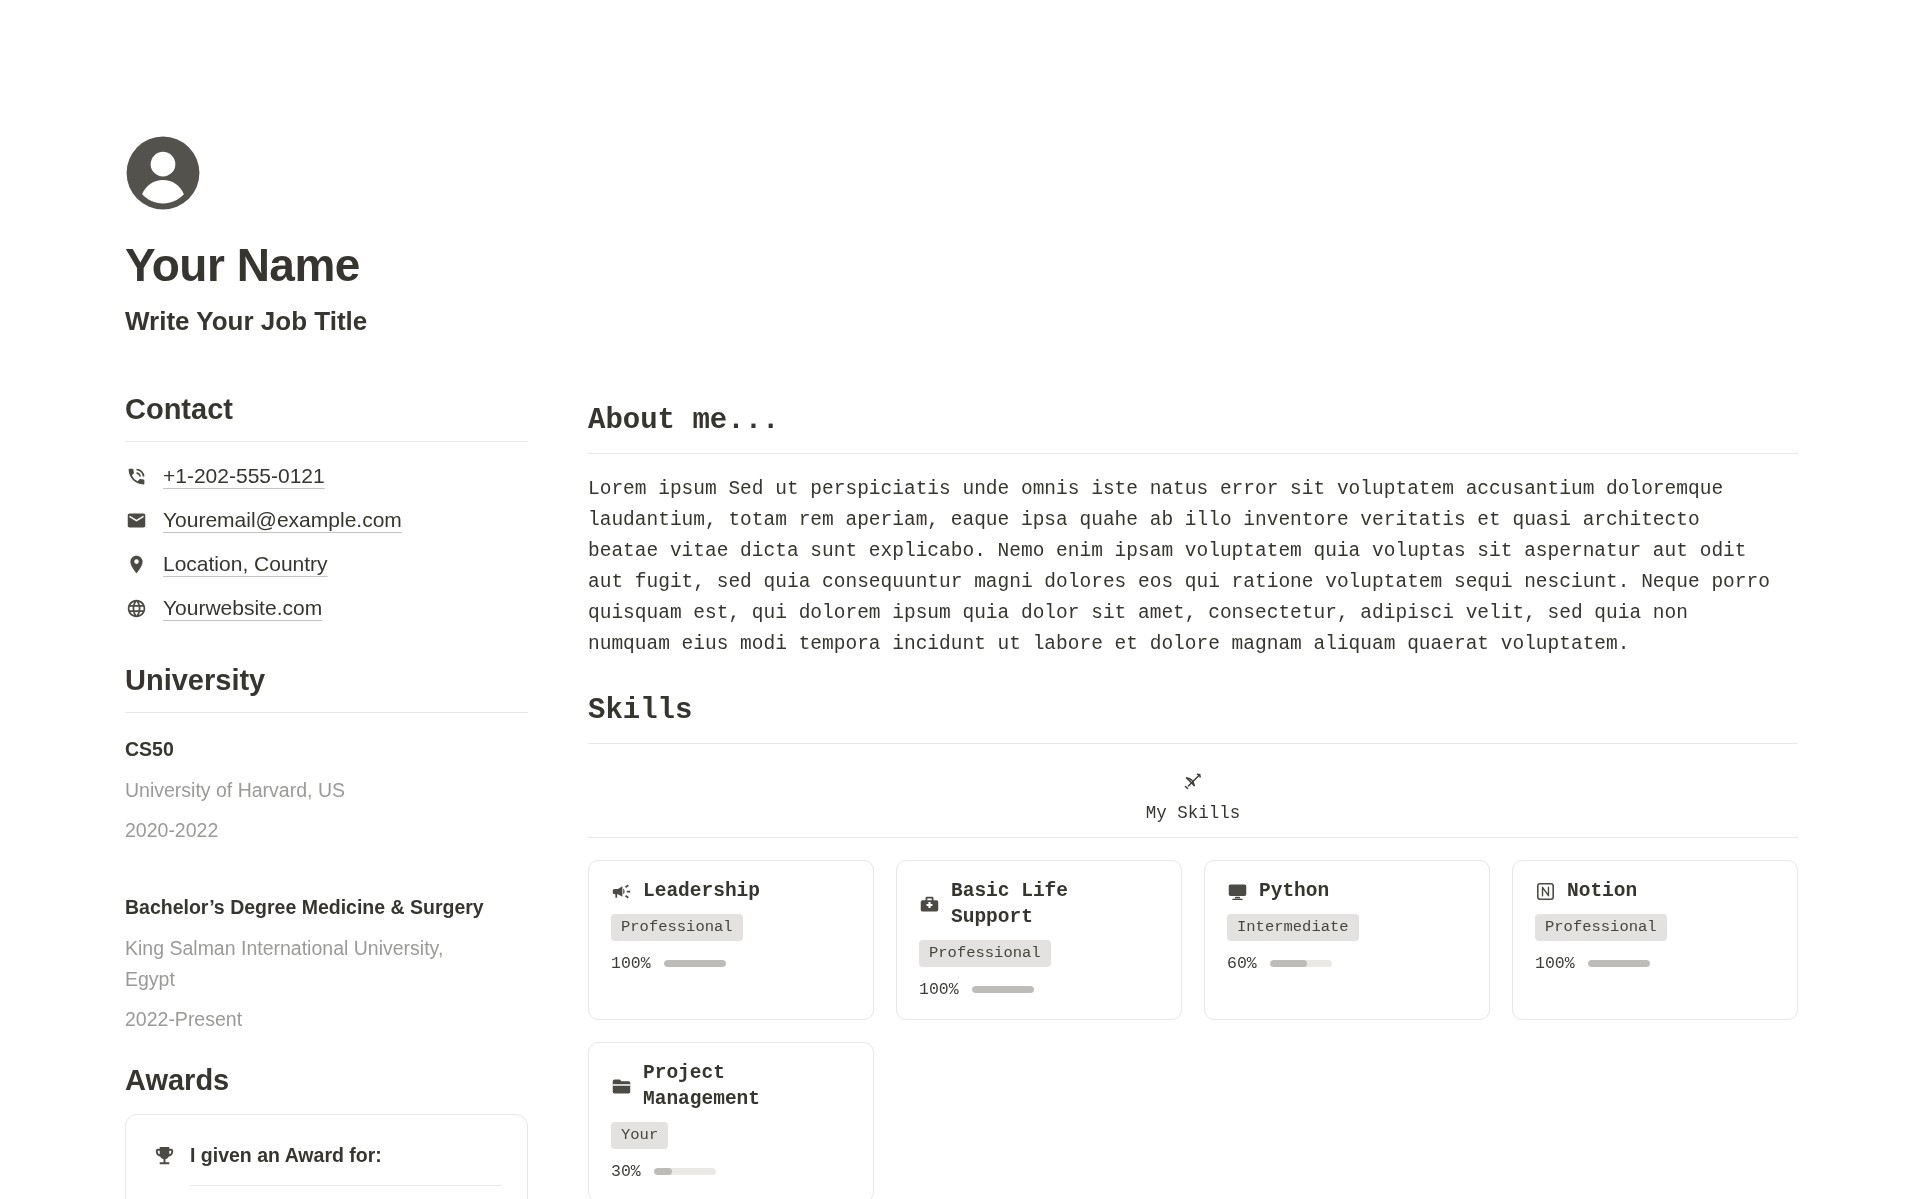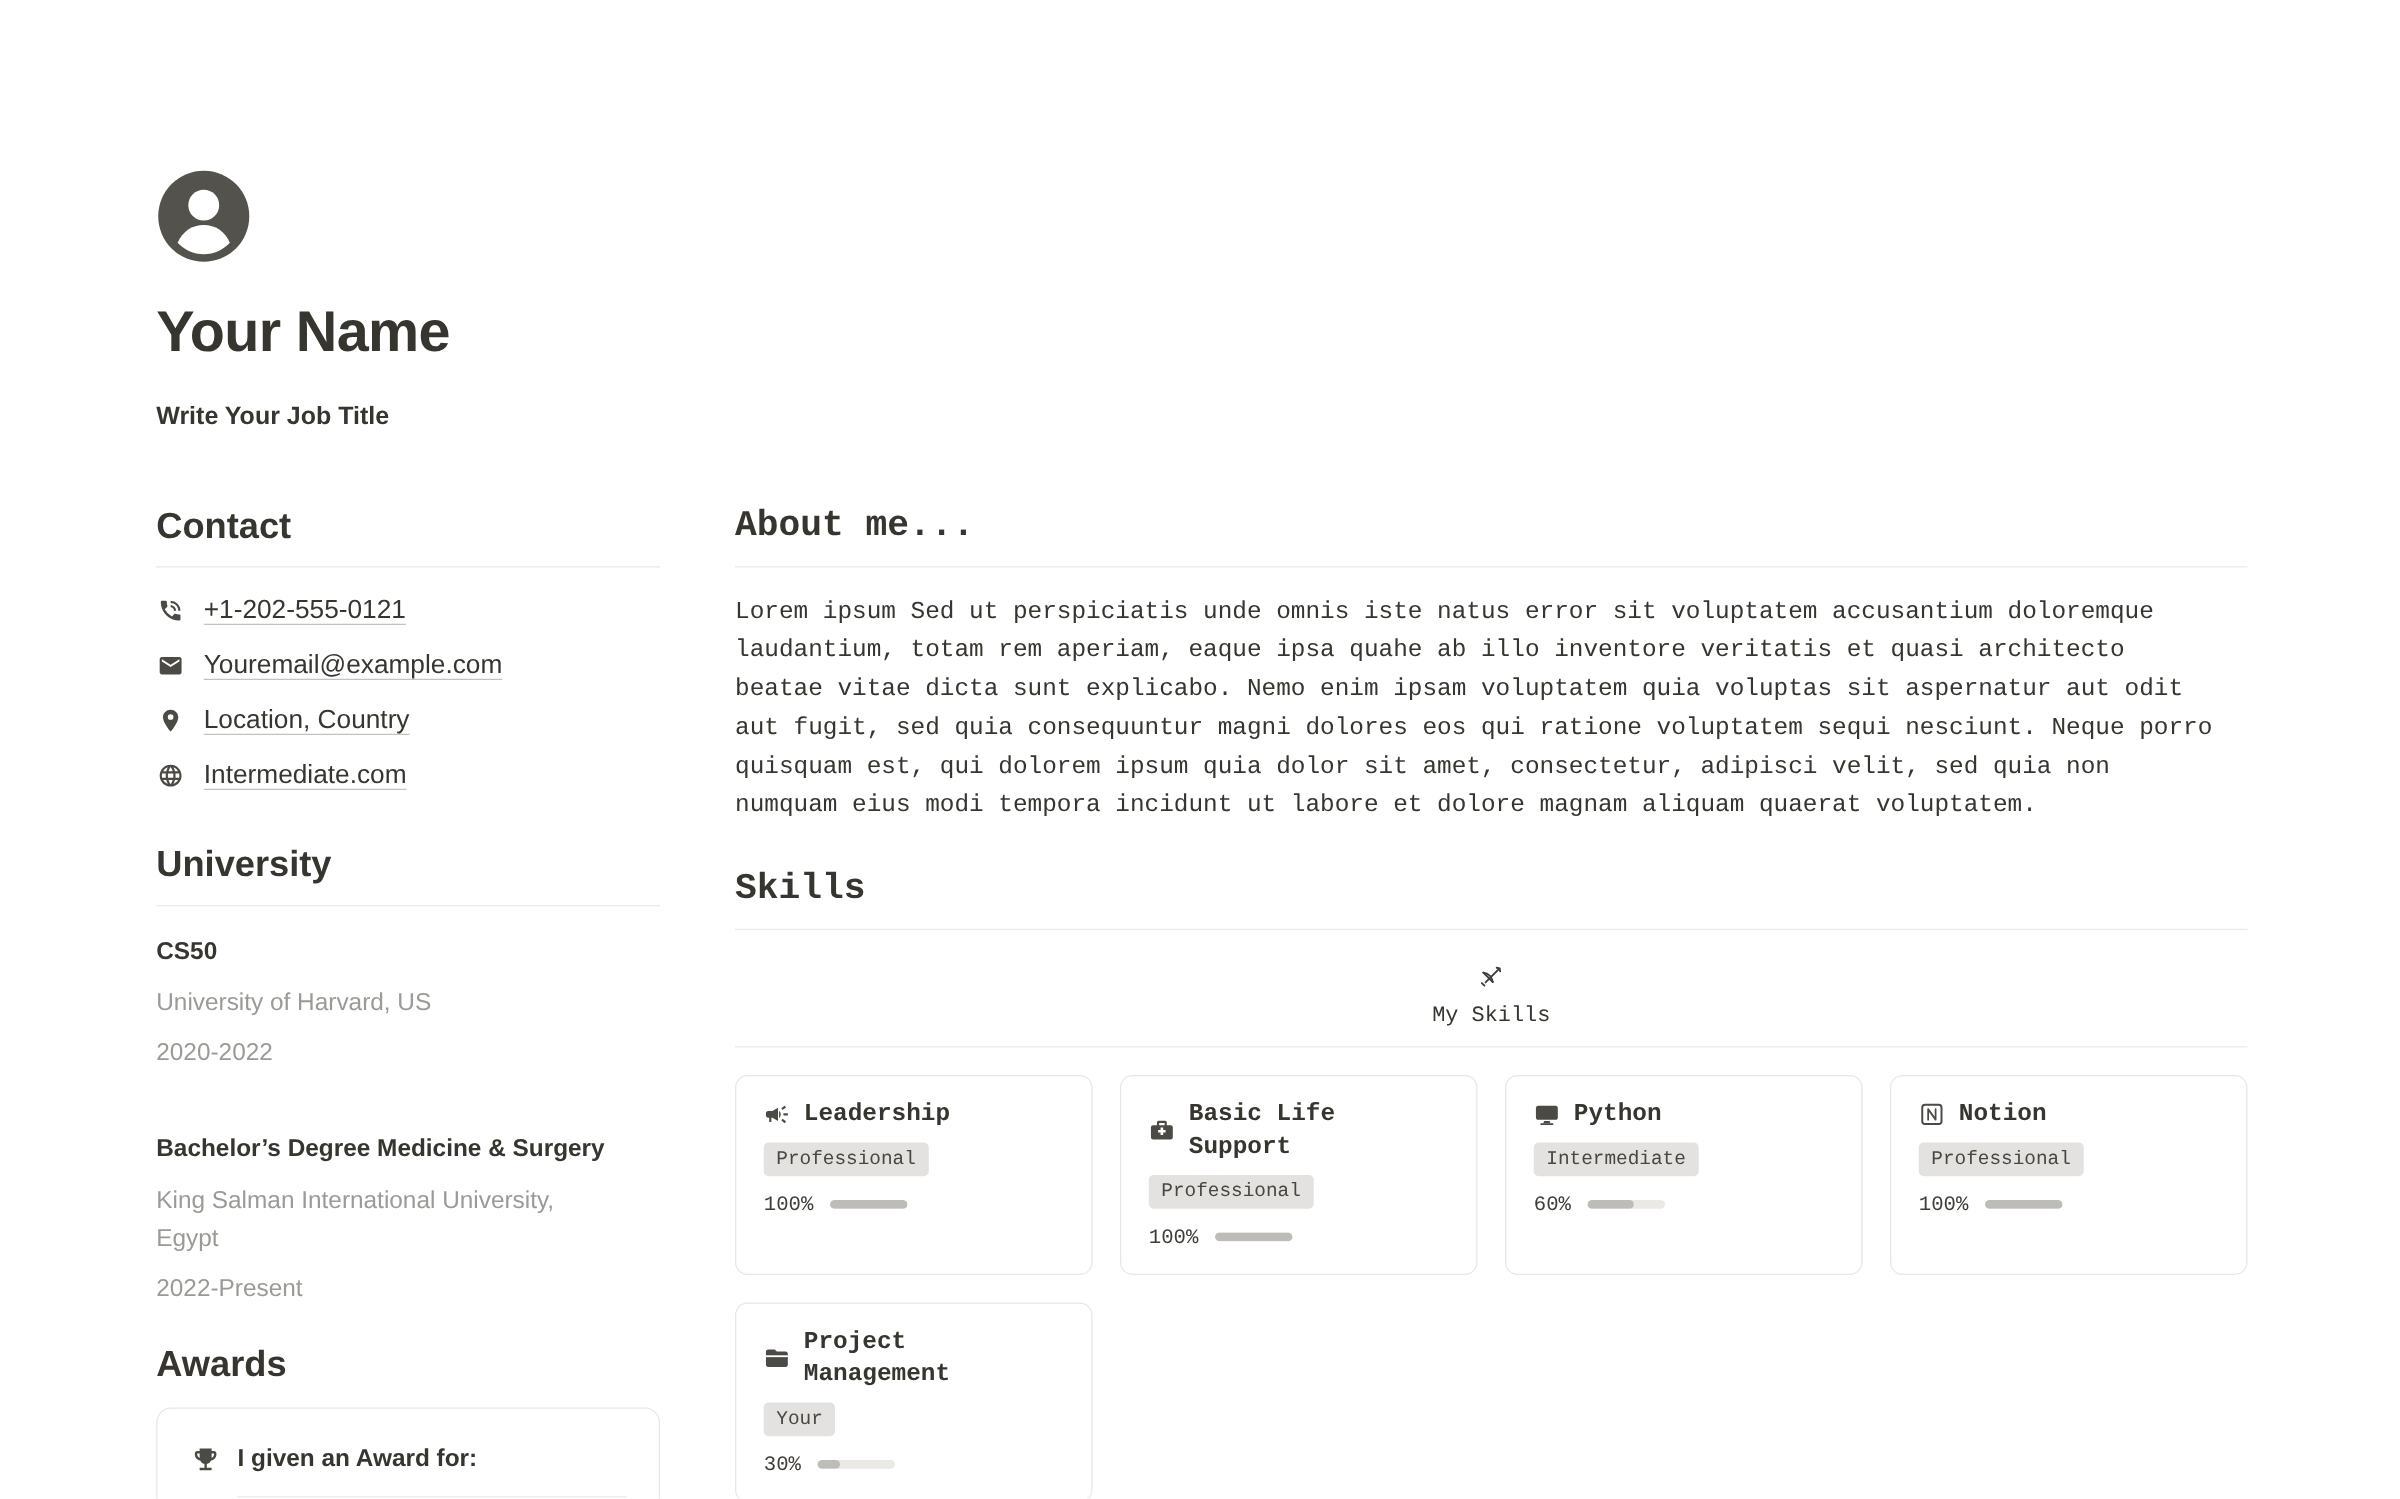--- a/index.html
+++ b/index.html
@@ -20,21 +20,21 @@
     background:#ffffff;
     font-family:"Liberation Sans","DejaVu Sans",sans-serif;
     color:var(--text);
   }
   .page{position:relative;width:1920px;height:1199px;background:#fff;overflow:hidden;}
   .left-col{position:absolute;left:125px;top:0;width:403px;}
   .right-col{position:absolute;left:588px;top:0;width:1210px;font-family:Liberation Mono, monospace;}
 
   .avatar{margin-top:135px;width:76px;height:76px;}
   h1.name{margin:26px 0 0;font-size:46px;line-height:56px;font-weight:700;letter-spacing:-.5px;color:var(--text);}
-  .job-title{margin-top:28px;font-size:20px;line-height:24px;font-weight:700;color:var(--text);}
+  .job-title{margin-top:16px;font-size:26px;line-height:24px;font-weight:700;color:var(--text);}
 
   h2.section{margin:0;font-size:29px;line-height:36px;font-weight:700;color:var(--text);}
   .left-col h2.contact{margin-top:58px;}
   .left-col h2.education{margin-top:32px;}
   .left-col h2.awards{margin-top:30px;}
   .right-col h2.about{margin-top:403px;}
   .right-col h2.skills{margin-top:33px;}
   .right-col h2.work{margin-top:28px;}
 
   .divider{border:none;border-top:1px solid var(--divider);margin:14px 0 0;height:0;}
@@ -140,21 +140,21 @@
           </svg>
         </span>
         <a class="contact-link">Location, Country</a>
       </li>
       <li>
         <span class="cicon">
           <svg width="21" height="21" viewBox="0 0 24 24" fill="currentColor">
             <path d="M11.99 2C6.47 2 2 6.48 2 12s4.47 10 9.99 10C17.52 22 22 17.52 22 12S17.52 2 11.99 2zm6.93 6h-2.95a15.65 15.65 0 0 0-1.38-3.56A8.03 8.03 0 0 1 18.92 8zM12 4.04c.83 1.2 1.48 2.53 1.91 3.96h-3.82c.43-1.43 1.08-2.76 1.91-3.96zM4.26 14C4.1 13.36 4 12.69 4 12s.1-1.36.26-2h3.38c-.08.66-.14 1.32-.14 2s.06 1.34.14 2H4.26zm.82 2h2.95c.32 1.25.78 2.45 1.38 3.56A7.987 7.987 0 0 1 5.08 16zm2.95-8H5.08a7.987 7.987 0 0 1 4.33-3.56A15.65 15.65 0 0 0 8.03 8zM12 19.96c-.83-1.2-1.48-2.53-1.91-3.96h3.82c-.43 1.43-1.08 2.76-1.91 3.96zM14.34 14H9.66c-.09-.66-.16-1.32-.16-2s.07-1.35.16-2h4.68c.09.65.16 1.32.16 2s-.07 1.34-.16 2zm.25 5.56c.6-1.11 1.06-2.31 1.38-3.56h2.95a8.03 8.03 0 0 1-4.33 3.56zM16.36 14c.08-.66.14-1.32.14-2s-.06-1.34-.14-2h3.38c.16.64.26 1.31.26 2s-.1 1.36-.26 2h-3.38z"></path>
           </svg>
         </span>
-        <a class="contact-link">Intermediate.com</a>
+        <a class="contact-link">Yourwebsite.com</a>
       </li>
     </ul>
 
     <h2 class="section education">University</h2>
     <hr class="divider">
 
     <div class="edu-entry first">
       <div class="edu-title">CS50</div>
       <div class="edu-inst">University of Harvard, US</div>
       <div class="edu-period">2020-2022</div>

